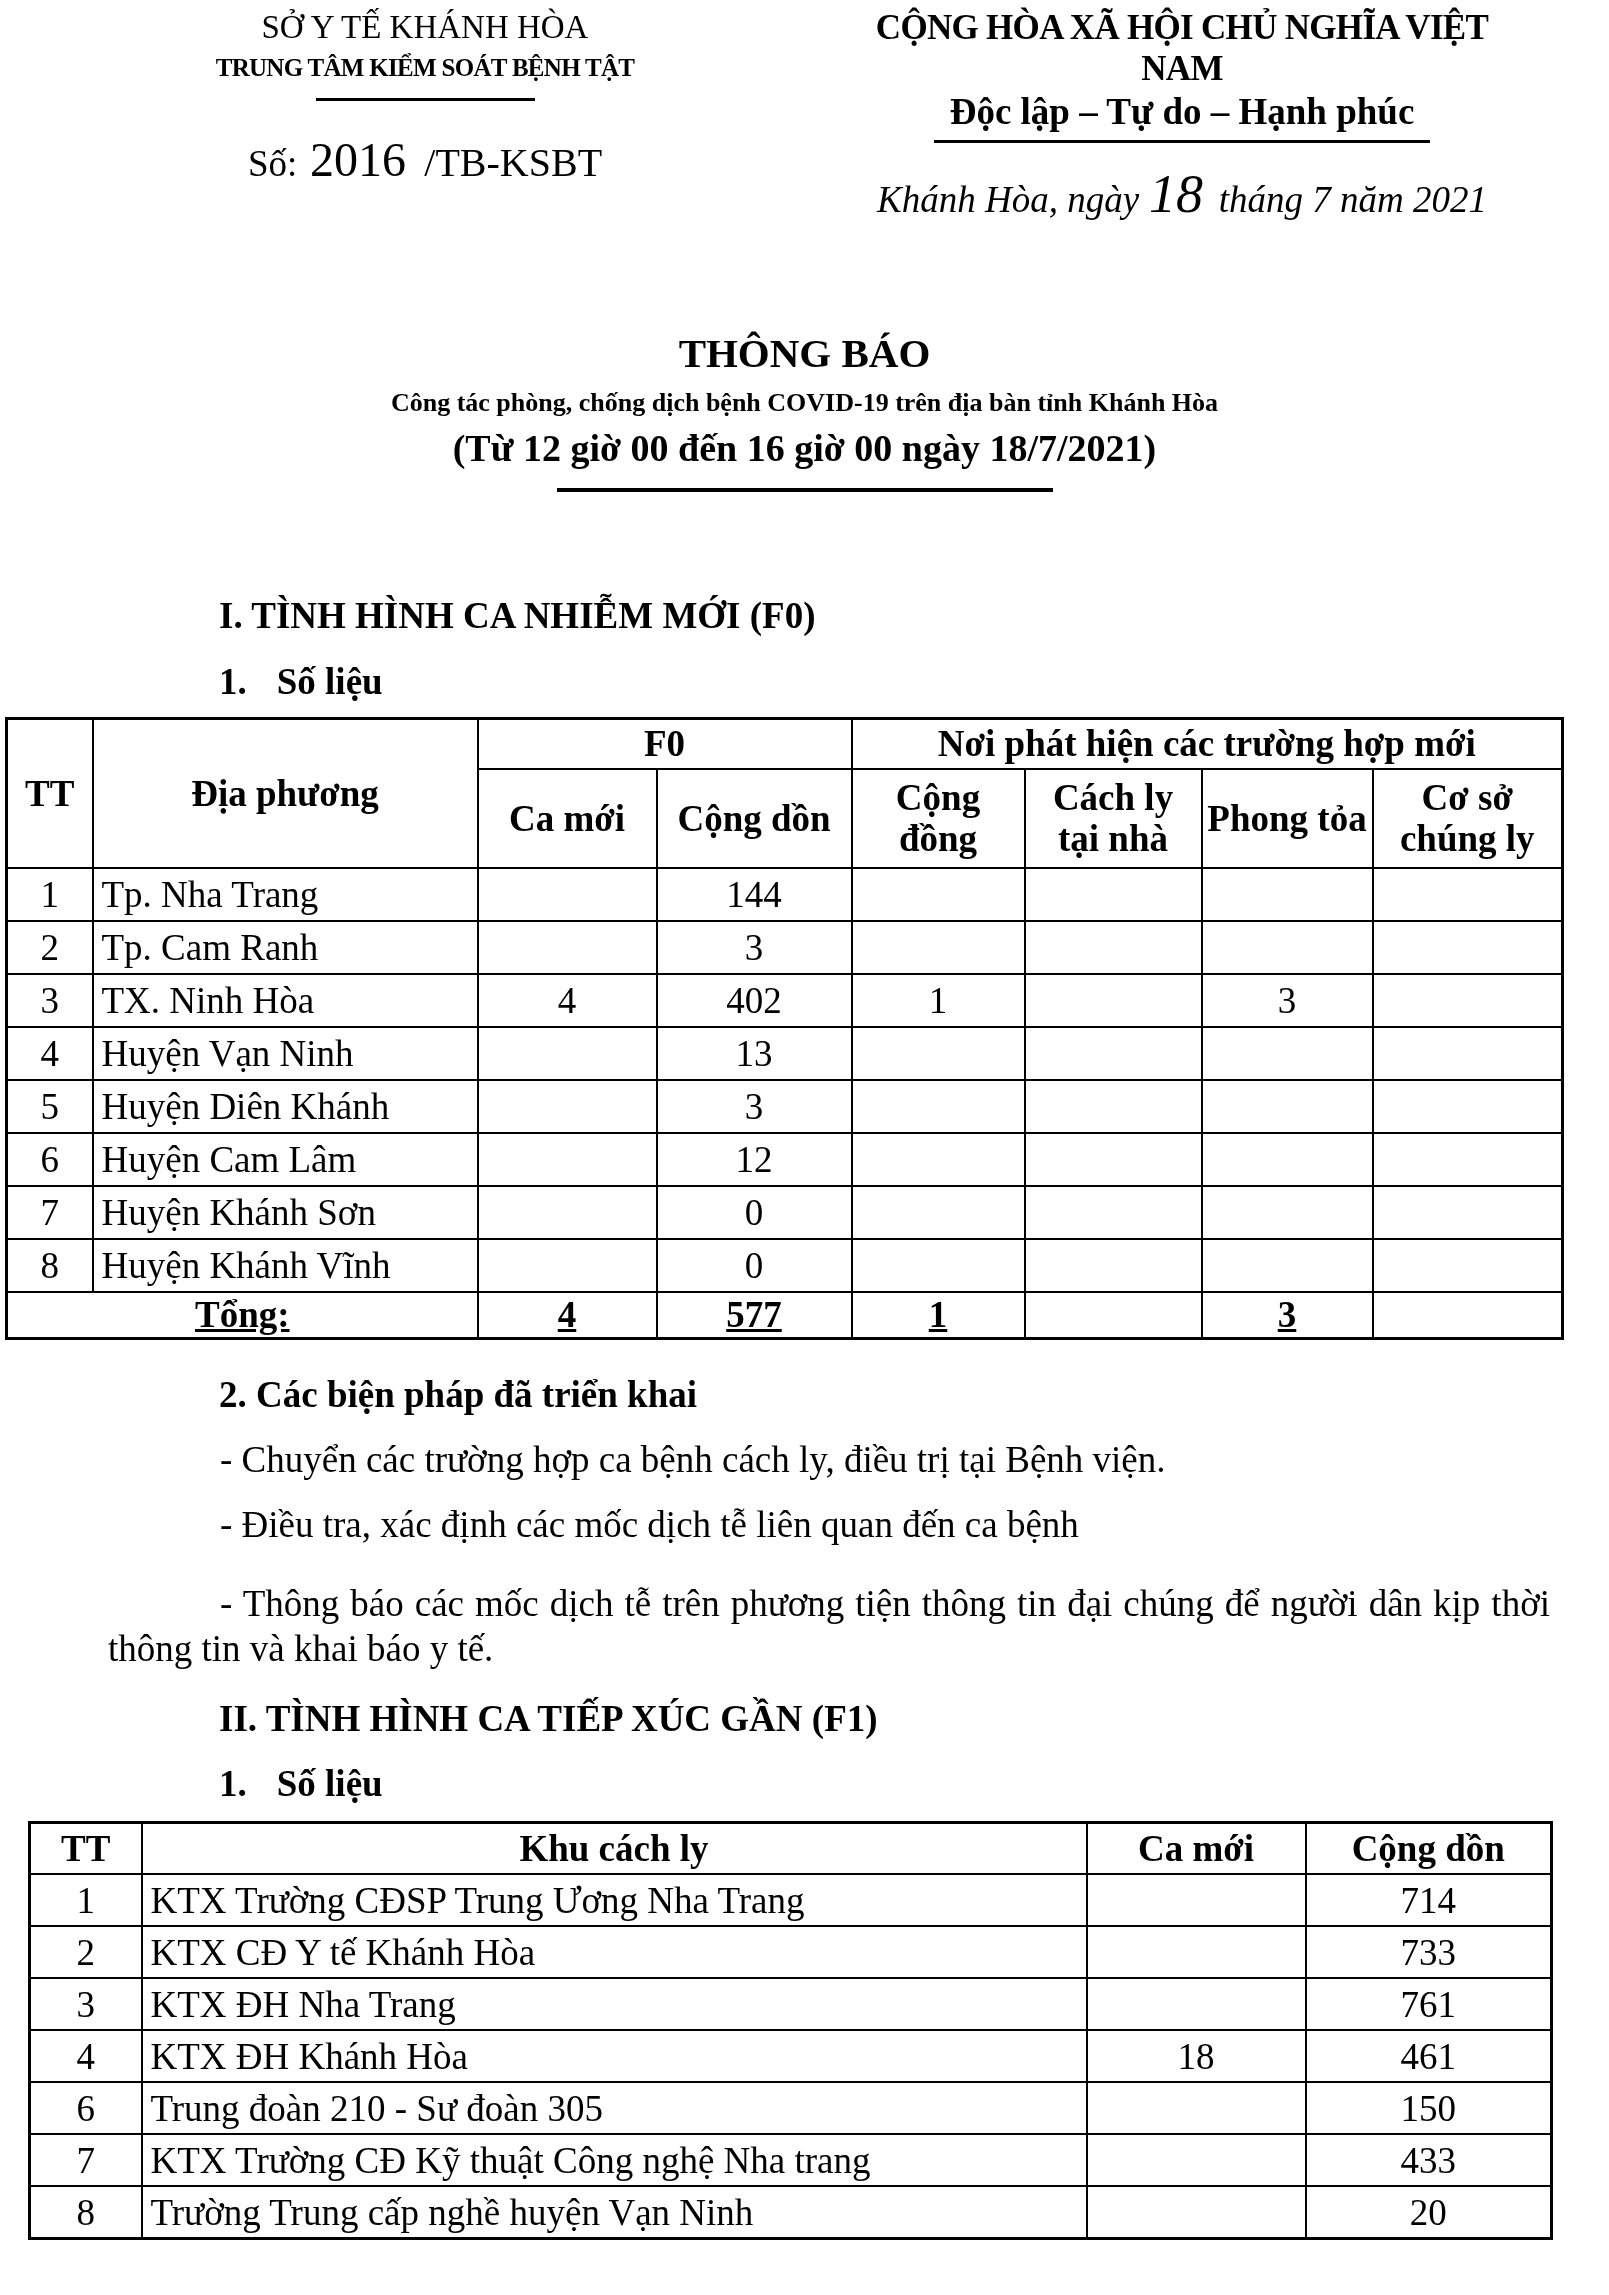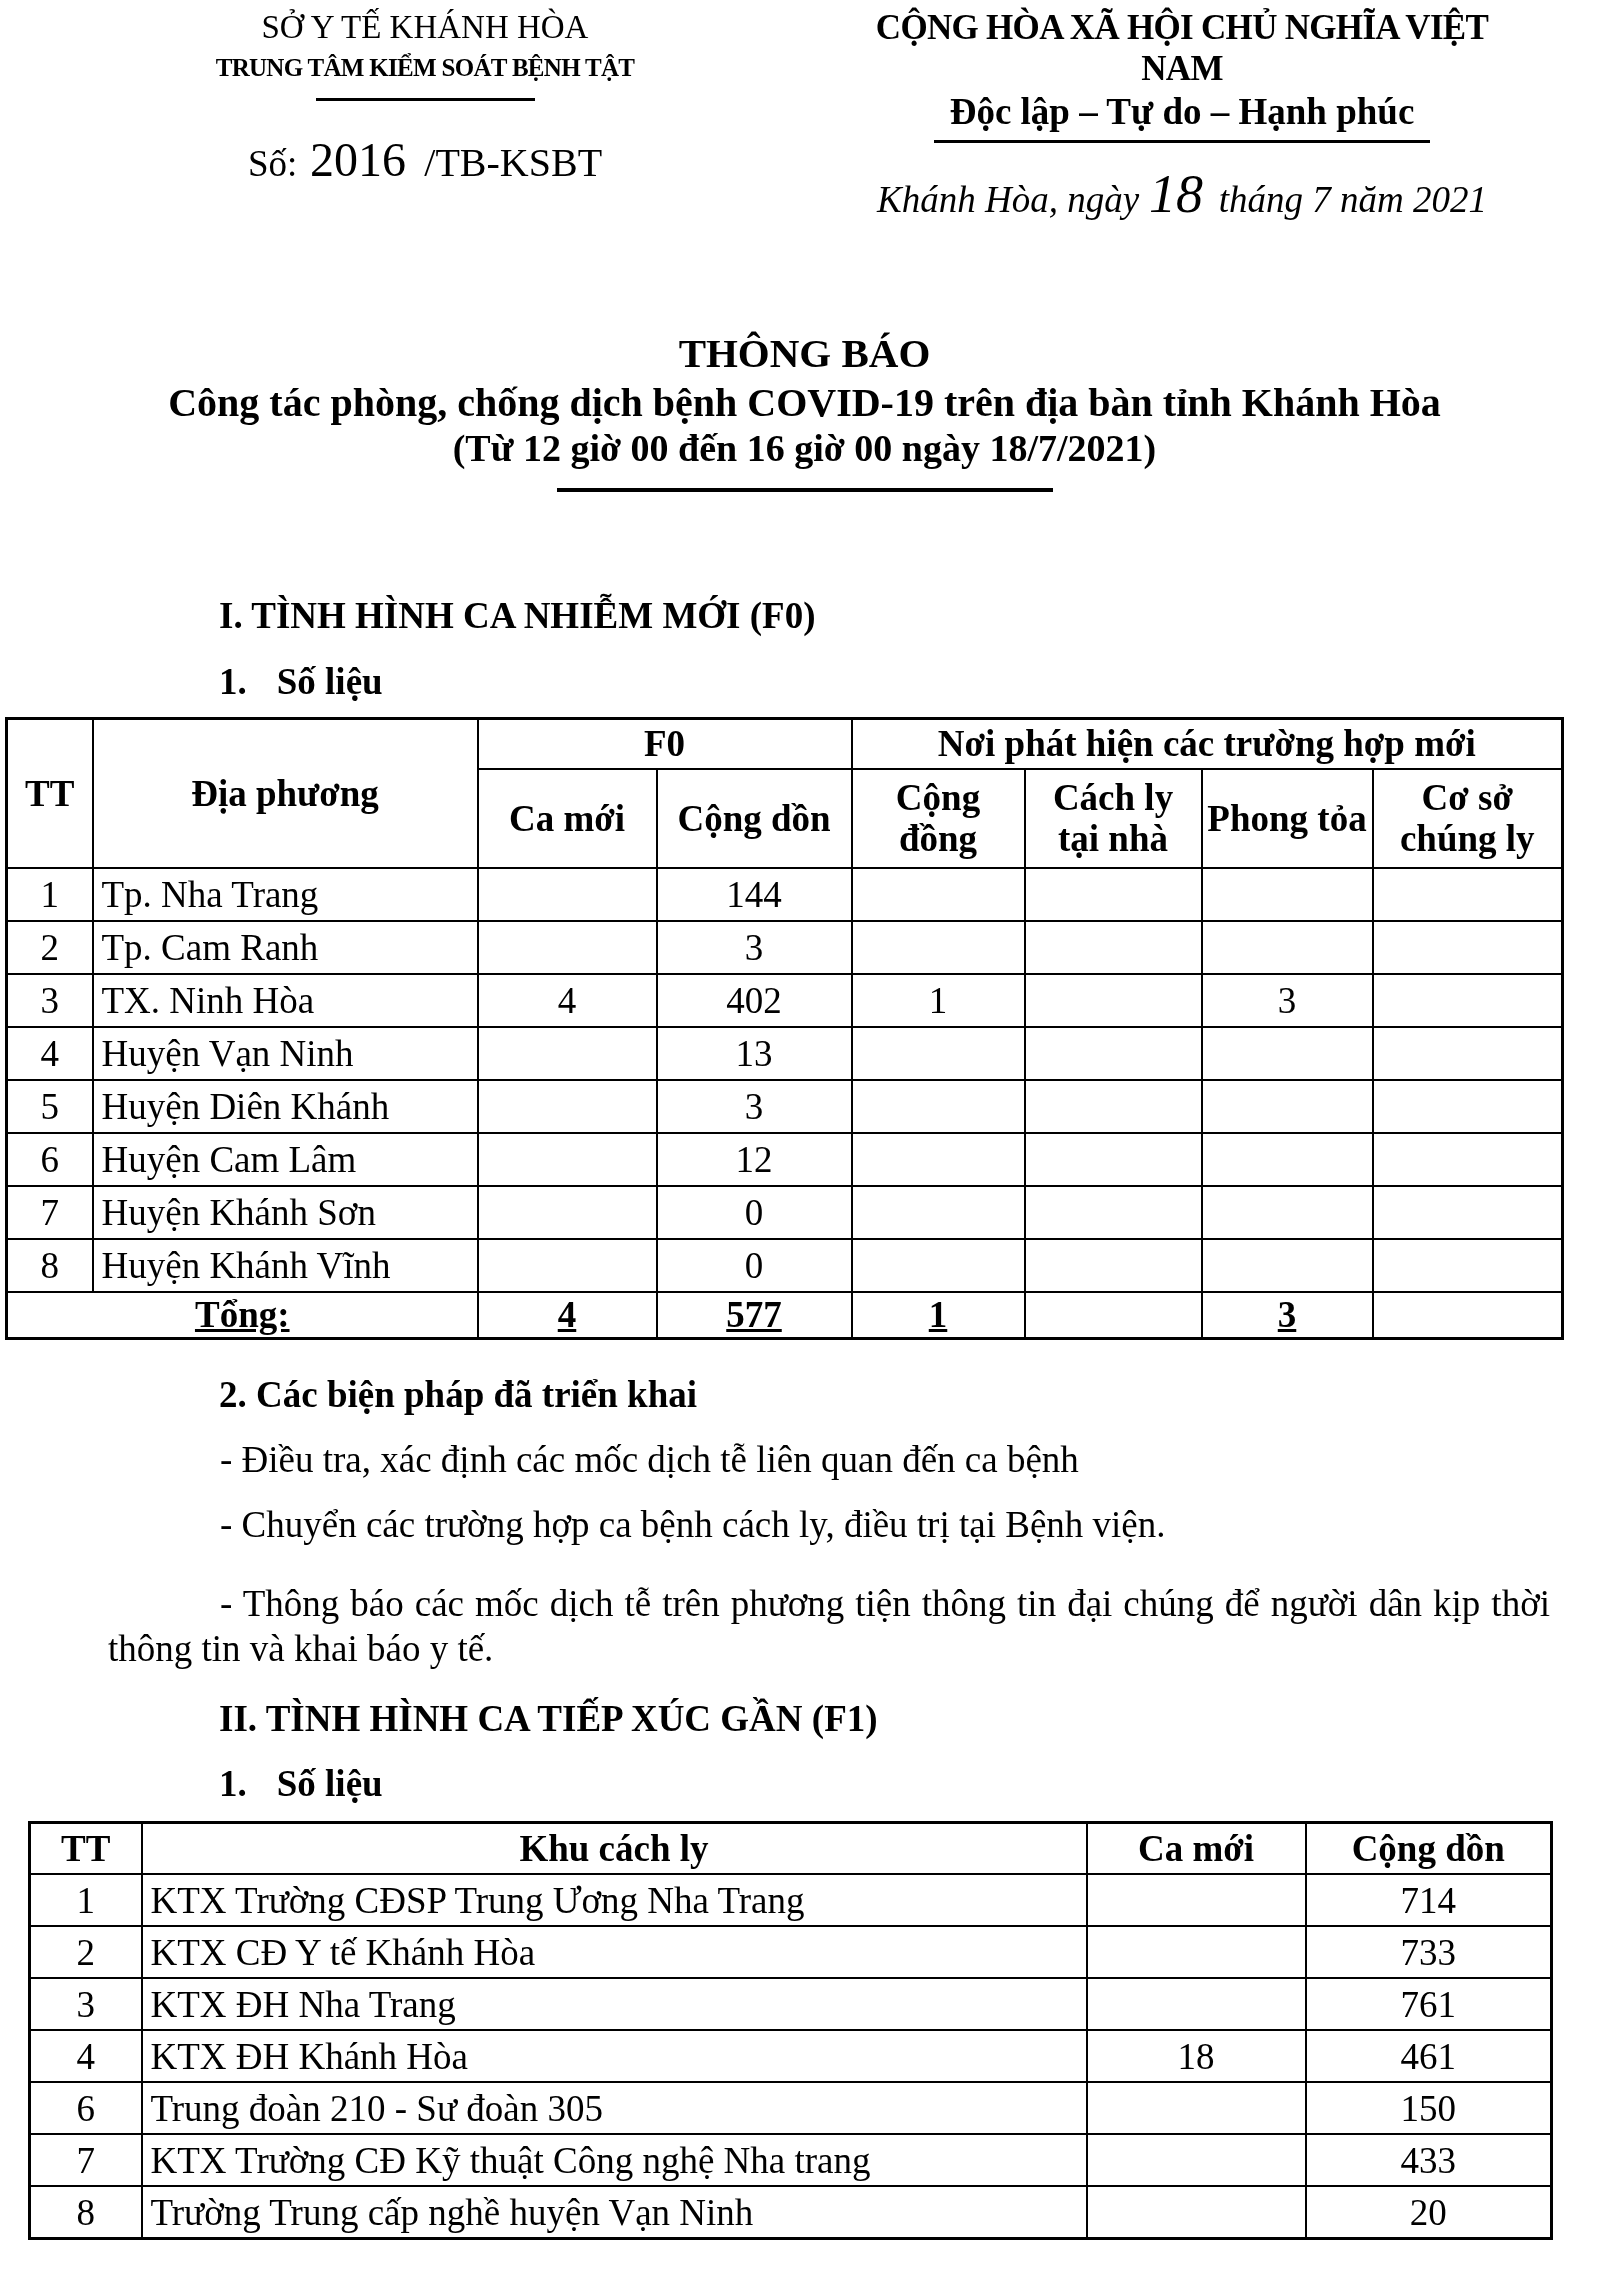--- a/index.html
+++ b/index.html
@@ -22,21 +22,21 @@
   .rule-right{width:496px;margin:5.7px auto 0;}
   .so-line{margin-top:31px;font-size:37px;white-space:nowrap;}
   .so-num{font-size:48px;margin:0 18.4px 0 12.7px;}
   .so-suf{font-size:40px;}
   .date-line{margin-top:20px;font-style:italic;font-size:37px;white-space:nowrap;}
   .date-day{font-size:54px;margin:0 15.6px 0 10px;}
 
   
   .title-block{text-align:center;margin-top:103px;}
   .t1{font-size:41px;font-weight:bold;line-height:51px;}
-  .t2{font-size:40px;font-weight:bold;line-height:47px;}
+  .t2{font-size:26px;font-weight:bold;line-height:47px;}
   .t3{font-size:38px;font-weight:bold;line-height:45px;}
   .rule-title{width:496px;height:4.2px;margin:17px auto 0;background:#000;}
 
   
   .heading{margin-left:219px;font-size:37px;font-weight:bold;line-height:44px;}
   .mt-sec1{margin-top:102px;}
   .mt-sec2{margin-top:33px;}
   .mt-sec3{margin-top:25.5px;}
   .sub{margin:22.7px 0 0 219px;font-size:37px;font-weight:bold;display:flex;line-height:42px;}
   .sub .lbl{margin-left:30px;}
@@ -210,22 +210,22 @@
       <td>577</td>
       <td>1</td>
       <td></td>
       <td>3</td>
       <td></td>
     </tr>
   </tbody>
     </table>
 
   <div class="heading mt-sec2">2. Các biện pháp đã triển khai</div>
+  <div class="para">- Chuyển các trường hợp ca bệnh cách ly, điều trị tại Bệnh viện.</div>
   <div class="para">- Điều tra, xác định các mốc dịch tễ liên quan đến ca bệnh</div>
-  <div class="para">- Chuyển các trường hợp ca bệnh cách ly, điều trị tại Bệnh viện.</div>
   <div class="para big-gap">- Thông báo các mốc dịch tễ trên phương tiện thông tin đại chúng để người dân kịp thời thông tin và khai báo y tế.</div>
 
   <div class="heading mt-sec3">II. TÌNH HÌNH CA TIẾP XÚC GẦN (F1)</div>
   <div class="sub">
     <span class="num">1.</span>
     <span class="lbl">Số liệu</span>
   </div>
 
   <table class="tbl2">
     <colgroup>

